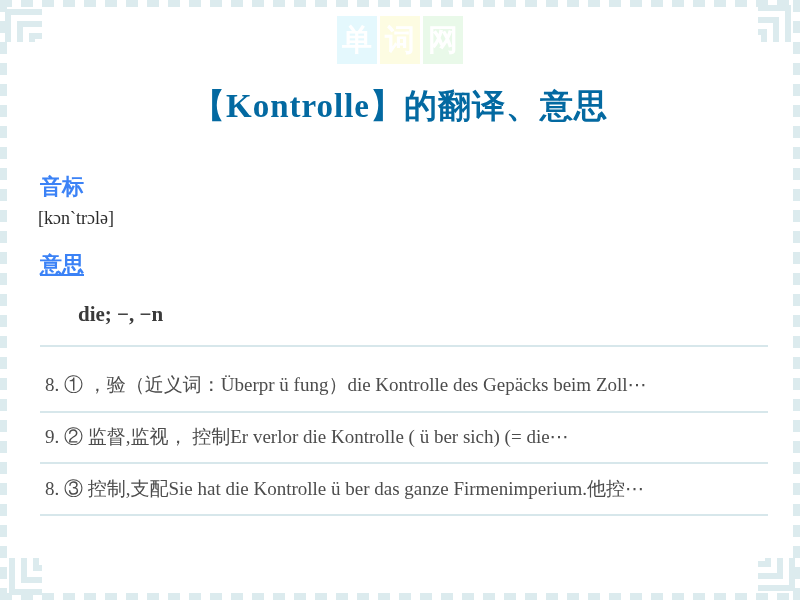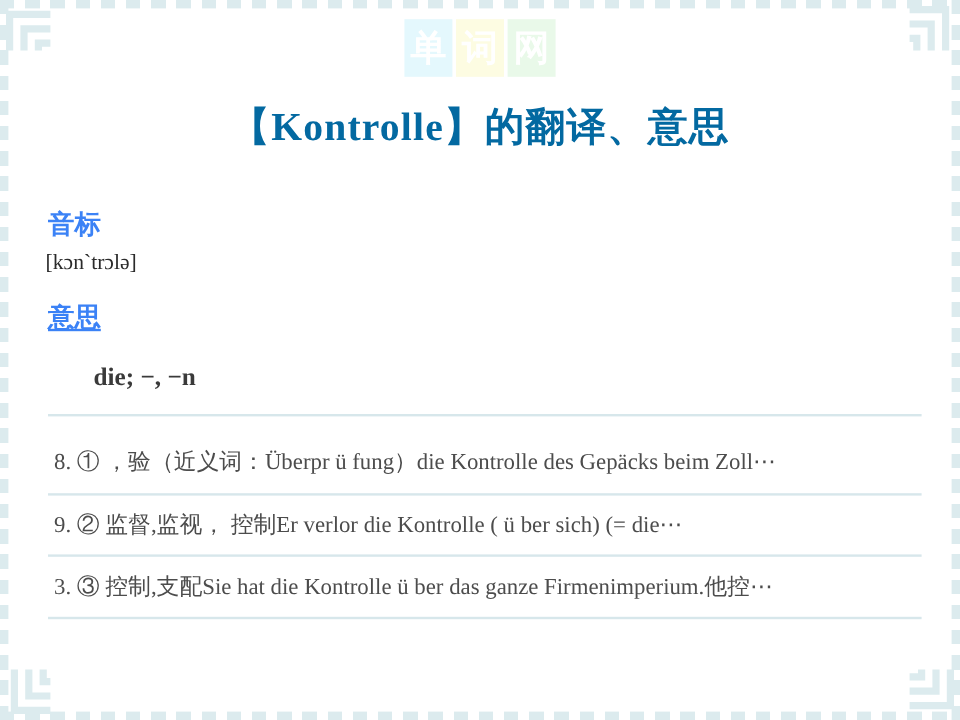--- a/index.html
+++ b/index.html
@@ -129,13 +129,13 @@
 <div class="sec-label meaning">意思</div>
 <div class="word-form">die; −, −n</div>
 
 <div class="rule" style="top:345px"></div>
 <div class="rule" style="top:411px"></div>
 <div class="rule" style="top:462px"></div>
 <div class="rule" style="top:514px"></div>
 
 <div class="meaning-row" style="top:372px">8. ① ，验（近义词：Überpr ü fung）die Kontrolle des Gepäcks beim Zoll⋯</div>
 <div class="meaning-row" style="top:424px">9. ② 监督,监视， 控制Er verlor die Kontrolle ( ü ber sich) (= die⋯</div>
-<div class="meaning-row" style="top:476px">3. ③ 控制,支配Sie hat die Kontrolle  ü ber das ganze Firmenimperium.他控⋯</div>
+<div class="meaning-row" style="top:476px">8. ③ 控制,支配Sie hat die Kontrolle  ü ber das ganze Firmenimperium.他控⋯</div>
 
 </body></html>

